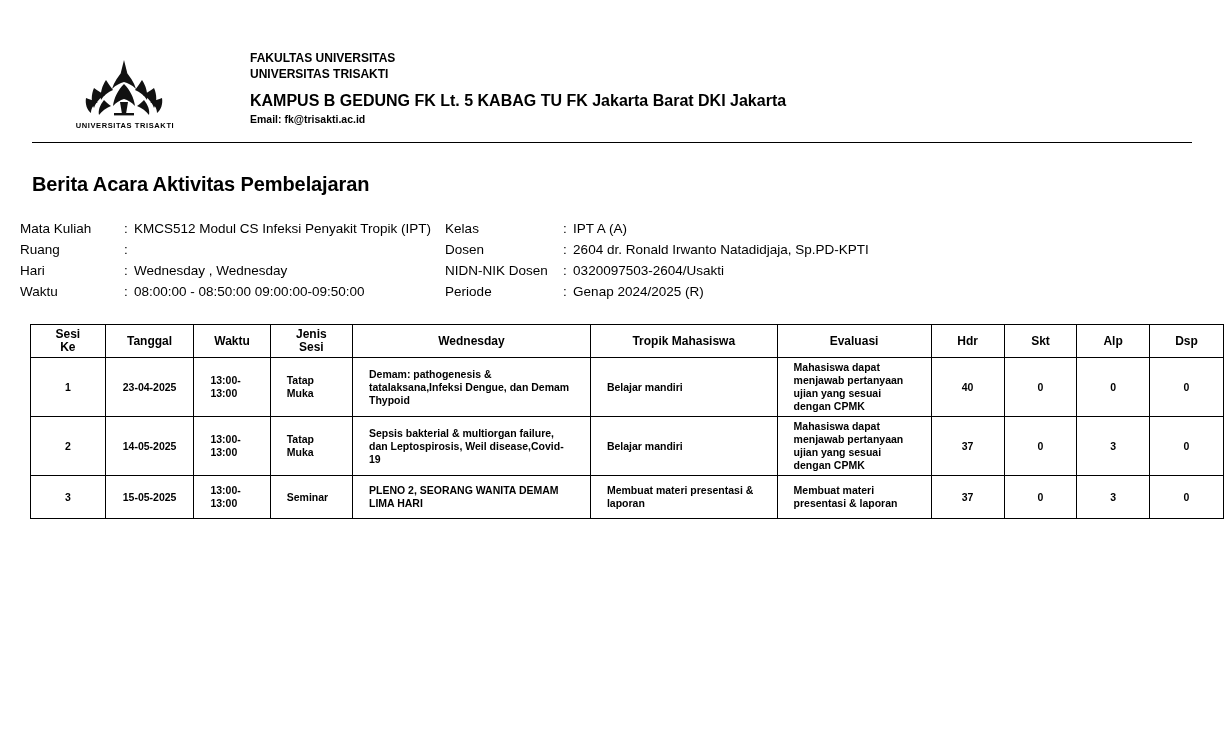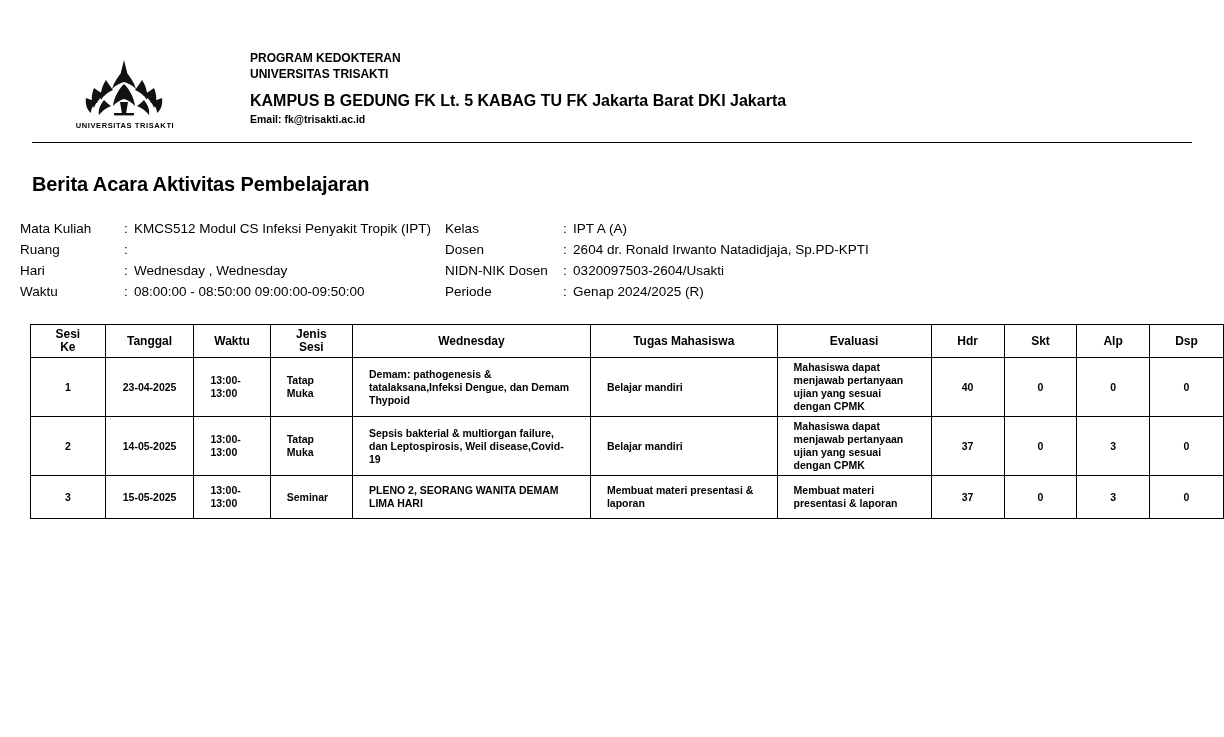--- a/index.html
+++ b/index.html
@@ -154,21 +154,21 @@
             <path d="M28 42 C24 47 22 52 23 57 C26 53 30 50 35 48 C32 46 30 44 28 42 Z"></path>
             <path d="M68 42 C72 47 74 52 73 57 C70 53 66 50 61 48 C64 46 66 44 68 42 Z"></path>
             <path d="M44 44 L52 44 L50 56 L46 56 Z"></path>
             <rect x="38" y="55" width="20" height="2.4"></rect>
           </g>
         </svg>
         <div class="logo-caption">UNIVERSITAS TRISAKTI</div>
       </div>
     </div>
     <div class="head-text">
-      <div class="l2">PROGRAM KEDOKTERAN</div>
+      <div class="l2">FAKULTAS UNIVERSITAS</div>
       <div class="l3">UNIVERSITAS TRISAKTI</div>
       <div class="addr">KAMPUS B GEDUNG FK Lt. 5 KABAG TU FK Jakarta Barat DKI Jakarta</div>
       <div class="email">Email: fk@trisakti.ac.id</div>
     </div>
   </div>
   <div class="rule"></div>
 
   <div class="doc-title">Berita Acara Aktivitas Pembelajaran</div>
 
   <div class="meta">
@@ -212,21 +212,21 @@
 
   <div class="tbl-wrap">
     <table class="grid">
       <thead>
         <tr>
           <th class="c-sesi">Sesi Ke</th>
           <th class="c-tanggal">Tanggal</th>
           <th class="c-waktu">Waktu</th>
           <th class="c-jenis">Jenis Sesi</th>
           <th class="c-akt">Wednesday</th>
-          <th class="c-tugas">Tugas Mahasiswa</th>
+          <th class="c-tugas">Tropik Mahasiswa</th>
           <th class="c-eval">Evaluasi</th>
           <th class="c-num">Hdr</th>
           <th class="c-num">Skt</th>
           <th class="c-num">Alp</th>
           <th class="c-num">Dsp</th>
         </tr>
       </thead>
       <tbody>
         <tr class="row-tall">
           <td class="c-sesi">1</td>

